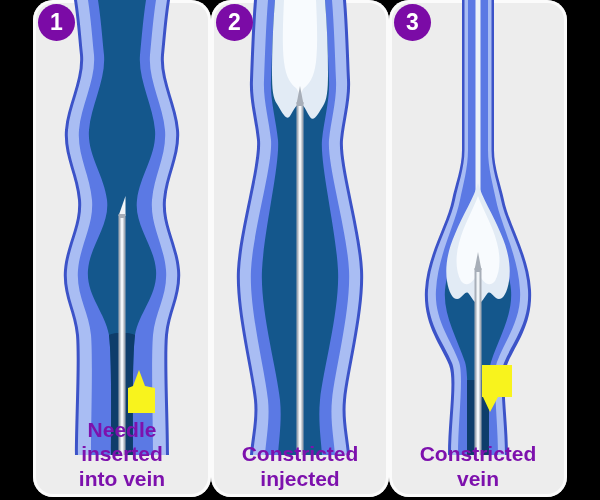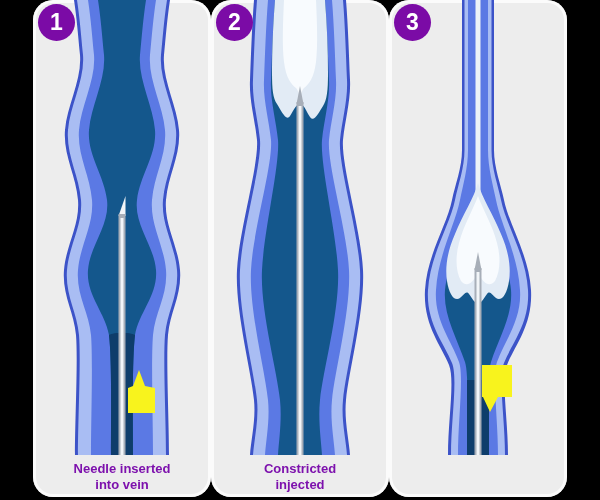--- a/index.html
+++ b/index.html
@@ -26,21 +26,21 @@
     position:absolute;left:5px;top:4px;
     width:37px;height:37px;border-radius:50%;
     background:var(--badge_bg,#7b0ba6);
     color:#fff;font-size:23px;font-weight:700;
     display:flex;align-items:center;justify-content:center;
     line-height:1;
   }
   .caption{
     position:absolute;left:0;right:0;bottom:5px;
     text-align:center;
-    font-size:13px;font-weight:700;
+    font-size:21px;font-weight:700;
     line-height:1.18;
     color:var(--caption_text,#7d11ad);
   }
   .caption .inner{max-width:124px;margin:0 auto;}
 </style>
 </head>
 <body>
 
 <div class="stage">
 
@@ -89,15 +89,18 @@
       <path fill="var(--vein_lumen)" d="M89,240 C72,248 58,266 56,290 C54,315 68,338 76,362 C80,374 78,420 78,455 L100,455 C100,420 98,374 102,362 C110,338 124,315 122,290 C120,266 106,248 89,240 Z"></path>
       <rect fill="var(--vein_lumen_deep)" x="78" y="380" width="22" height="75"></rect>
       <path fill="var(--sclerosant)" d="M89,183 C85,198 74,214 66,234 C58,252 56,268 58,281 C60,295 66,302 71,298 C75,295 77,290 80,294 C83,298 85,303 89,303 C93,303 95,298 98,294 C101,290 103,295 107,298 C112,302 118,295 120,281 C122,268 120,252 112,234 C104,214 93,198 89,183 Z"></path>
       <path fill="var(--sclerosant_highlight)" d="M89,196 C84,210 75,224 70,243 C66,258 67,272 72,281 C78,288 84,282 87,276 C88,274 90,274 91,276 C94,282 100,288 106,281 C111,272 112,258 108,243 C103,224 94,210 89,196 Z"></path>
       <polygon fill="var(--needle_body)" points="85.5,270 92.5,270 89,252"></polygon>
       <rect fill="var(--needle_body)" x="85.5" y="268" width="7" height="187"></rect>
       <rect fill="var(--needle_highlight)" x="87.5" y="272" width="3" height="183"></rect>
       <path fill="var(--marker_yellow)" d="M93,365 L123,365 L123,397 L109,397 L101,412 L94,397 L93,397 Z"></path>
     </svg>
     <div class="badge">3</div>
+    <div class="caption">
+      <div class="inner">Constricted vein</div>
+    </div>
   </div>
 
 </div>
 
 </body></html>

